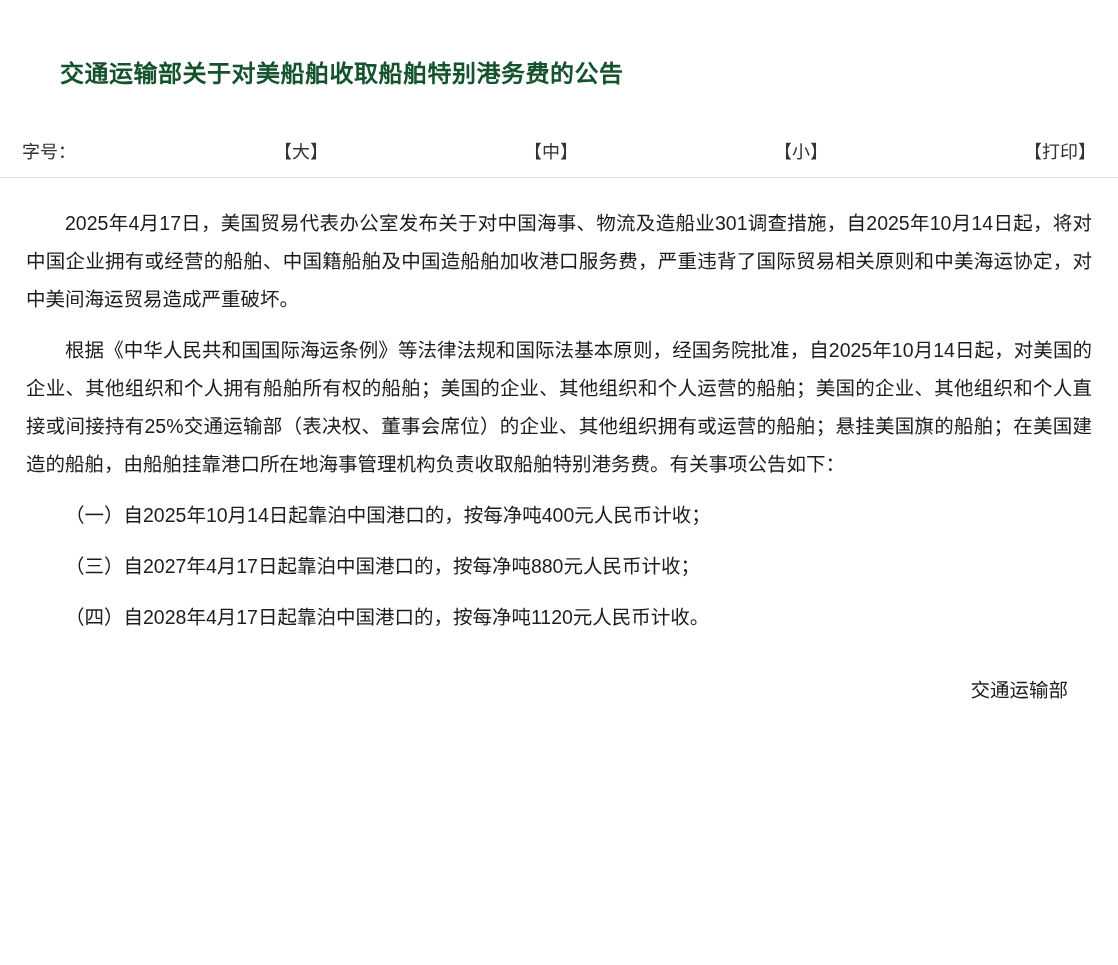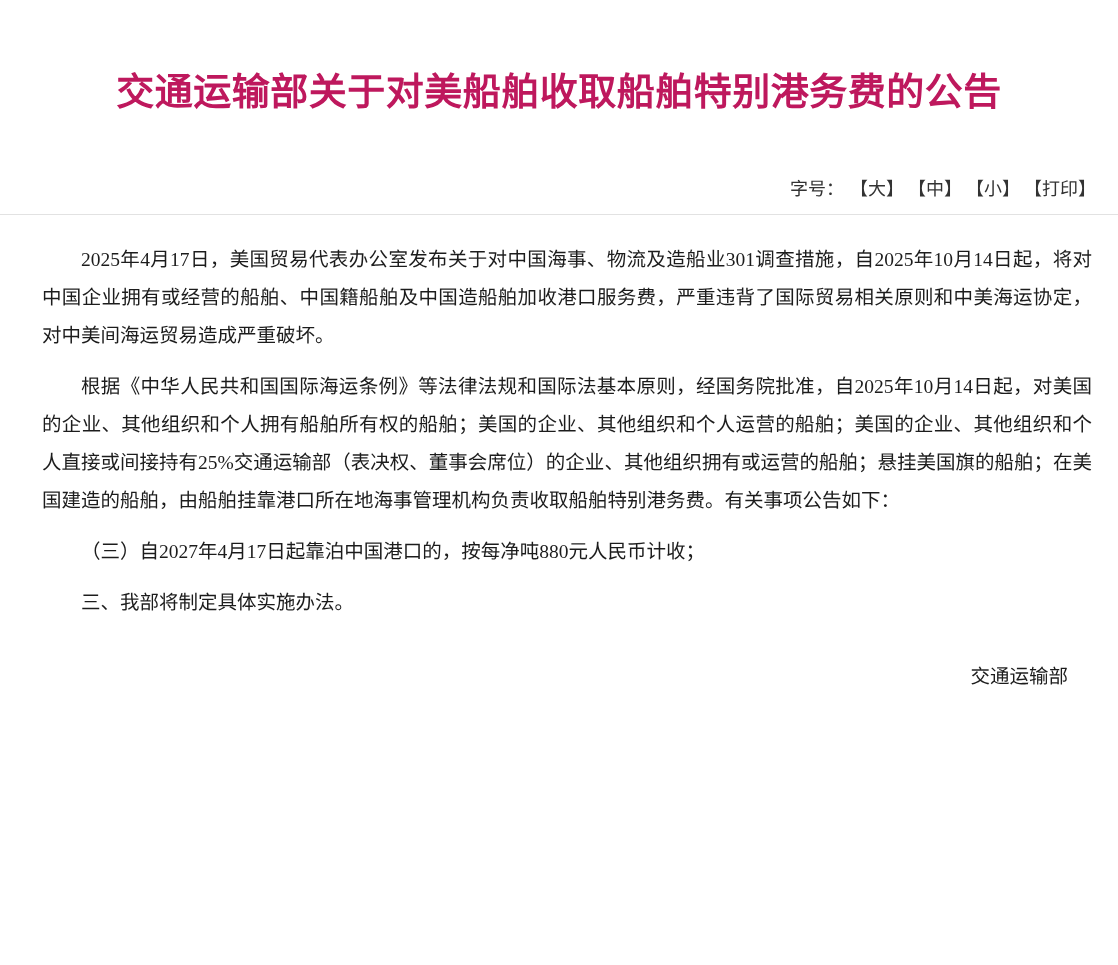--- a/index.html
+++ b/index.html
@@ -13,31 +13,31 @@
   }
   .page {
     width: 1118px;
     min-height: 965px;
     margin: 0 auto;
     background: #ffffff;
     box-sizing: border-box;
     position: relative;
   }
   .doc-title {
-    text-align: center;
-    font-size: 38px;
+    text-align: left;
+    font-size: 24px;
     font-weight: bold;
-    color: #be185d;
+    color: #14532d;
     letter-spacing: 0.5px;
     padding: 42px 60px 30px 60px;
     line-height: 1.35;
   }
   .toolbar {
     display: flex;
-    justify-content: flex-end;
+    justify-content: space-between;
     align-items: center;
     padding: 0 22px 14px 22px;
     font-size: 18px;
     color: #333333;
   }
   .toolbar .fontsize-label {
     margin-right: 2px;
     color: #333;
   }
   .toolbar .tool-link {
@@ -51,25 +51,24 @@
     border-top: 1px solid #e2e2e2;
     margin: 0 0 0 0;
   }
   .content {
     padding: 26px 26px 20px 26px;
     font-size: 19.5px;
     line-height: 1.95;
     color: #1c1c1c;
   }
   .content p {
-    margin: 0 0 13px 16px;
+    margin: 0 0 13px 0;
     text-indent: 2em;
     text-align: justify;
     text-justify: inter-ideograph;
-    font-family: Liberation Serif, serif;
   }
   .content p.item {
     margin-bottom: 13px;
   }
   .signature {
     margin-top: 34px;
     text-align: right;
     padding-right: 24px;
     font-size: 19.5px;
     line-height: 2.1;
@@ -92,22 +91,23 @@
     <a class="tool-link">【中】</a>
     <a class="tool-link">【小】</a>
     <a class="tool-link">【打印】</a>
   </div>
 
   <hr class="divider">
 
   <div class="content">
     <p>2025年4月17日，美国贸易代表办公室发布关于对中国海事、物流及造船业301调查措施，自2025年10月14日起，将对中国企业拥有或经营的船舶、中国籍船舶及中国造船舶加收港口服务费，严重违背了国际贸易相关原则和中美海运协定，对中美间海运贸易造成严重破坏。</p>
     <p>根据《中华人民共和国国际海运条例》等法律法规和国际法基本原则，经国务院批准，自2025年10月14日起，对美国的企业、其他组织和个人拥有船舶所有权的船舶；美国的企业、其他组织和个人运营的船舶；美国的企业、其他组织和个人直接或间接持有25%交通运输部（表决权、董事会席位）的企业、其他组织拥有或运营的船舶；悬挂美国旗的船舶；在美国建造的船舶，由船舶挂靠港口所在地海事管理机构负责收取船舶特别港务费。有关事项公告如下：</p>
+    <p class="item">（一）自2025年10月14日起靠泊中国港口的，按每净吨400元人民币计收；</p>
     <p class="item">（三）自2027年4月17日起靠泊中国港口的，按每净吨880元人民币计收；</p>
-    <p class="item">三、我部将制定具体实施办法。</p>
+    <p class="item">（四）自2028年4月17日起靠泊中国港口的，按每净吨1120元人民币计收。</p>
 
     <div class="signature">
       <div>交通运输部</div>
 
     </div>
   </div>
 
 </div>
 
 </body></html>

